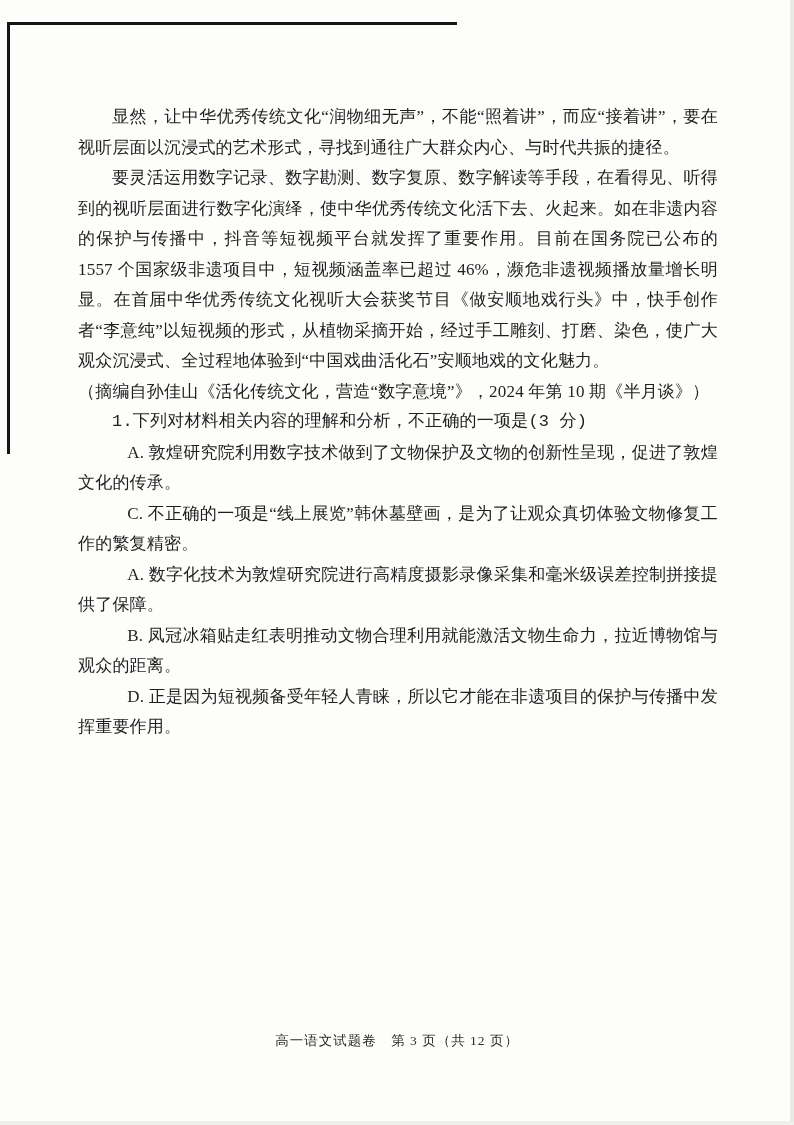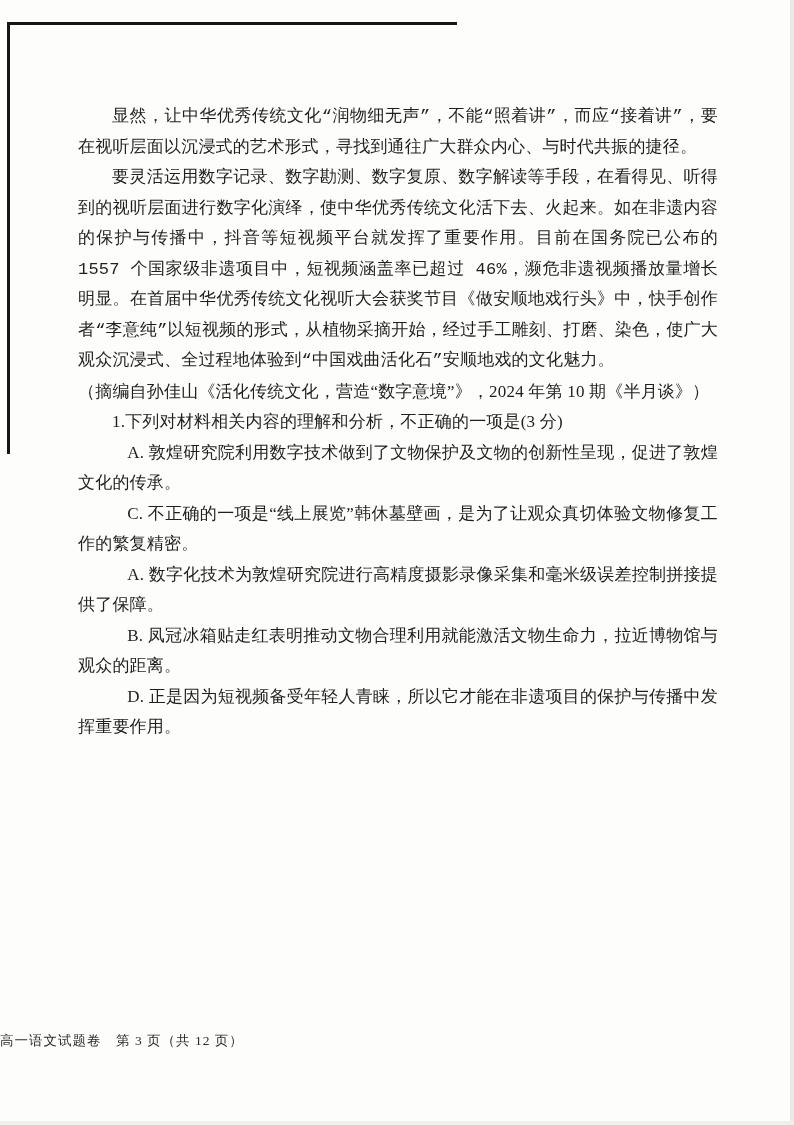--- a/index.html
+++ b/index.html
@@ -15,28 +15,28 @@
   
   .mark-top{position:absolute;top:22px;left:9px;width:448px;height:3px;background:#161616;}
   .mark-left{position:absolute;top:22px;left:7px;width:3px;height:432px;background:#161616;}
 
   .content{
     position:absolute;left:78px;top:102px;width:640px;
     font-size:17px;line-height:30.5px;text-align:justify;
     letter-spacing:0.2px;
   }
   .content p{margin:0;padding:0;}
-  .para{text-indent:2em;font-family:Liberation Mono, monospace;}
+  .para{text-indent:2em;}
   .source{text-indent:0;}
-  .stem{text-indent:2em;}
+  .stem{text-indent:2em;font-family:Liberation Mono, monospace;}
   .option{text-indent:2.9em;}
 
   .footer{
     position:absolute;top:1032px;left:0;width:100%;
-    font-size:13.5px;color:#2b2b2b;letter-spacing:1px;
+    text-align:center;font-size:13.5px;color:#2b2b2b;letter-spacing:1px;
   }
 </style>
 </head>
 <body>
 
 <div class="shade-right"></div>
 <div class="shade-bottom"></div>
 <div class="mark-top"></div>
 <div class="mark-left"></div>
 

